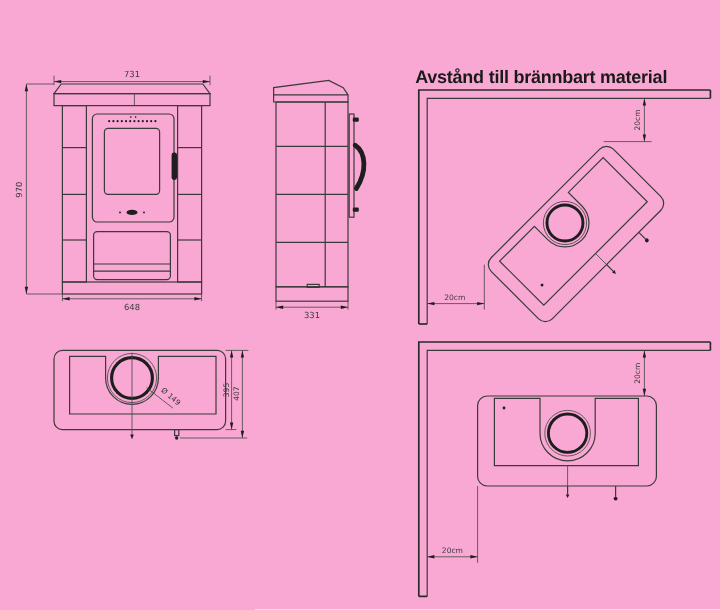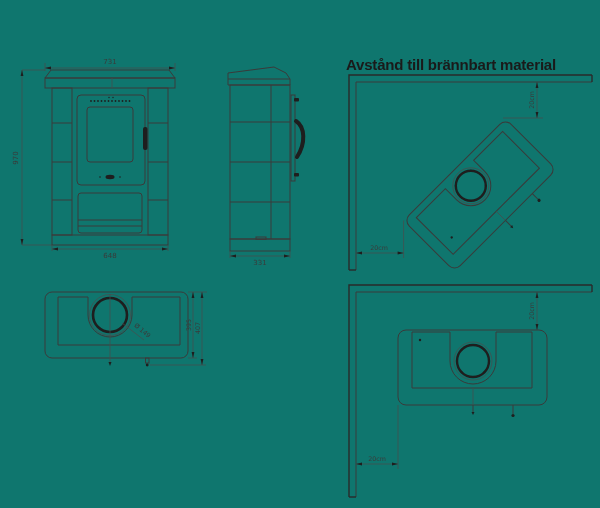--- a/index.html
+++ b/index.html
@@ -1,16 +1,16 @@
 <!DOCTYPE html>
 <html><head>
 <meta charset="utf-8">
 <style>
   html,body{margin:0;padding:0;background:#ffffff;}
-  .page{position:relative;width:600px;height:508px;background:#0f766e;overflow:hidden;
+  .page{position:relative;width:600px;height:508px;background:#f9a8d4;overflow:hidden;
         font-family:"Liberation Sans", sans-serif;}
   svg{position:absolute;overflow:visible;}
   .ln{stroke:#3a3a3a;stroke-width:1;fill:none;}
   .lnthin{stroke:#4a4a4a;stroke-width:0.7;fill:none;}
   .lnbold{stroke:#2a2a2a;stroke-width:1.4;fill:none;}
   .fillk{fill:#1e1e1e;stroke:none;}
   text{font-family:"DejaVu Sans", sans-serif;fill:#3a3a3a;}
   .dim{font-size:7px;}
   .dimsm{font-size:6.3px;}
   .title{position:absolute;left:346px;top:56px;width:252px;font-size:15px;

